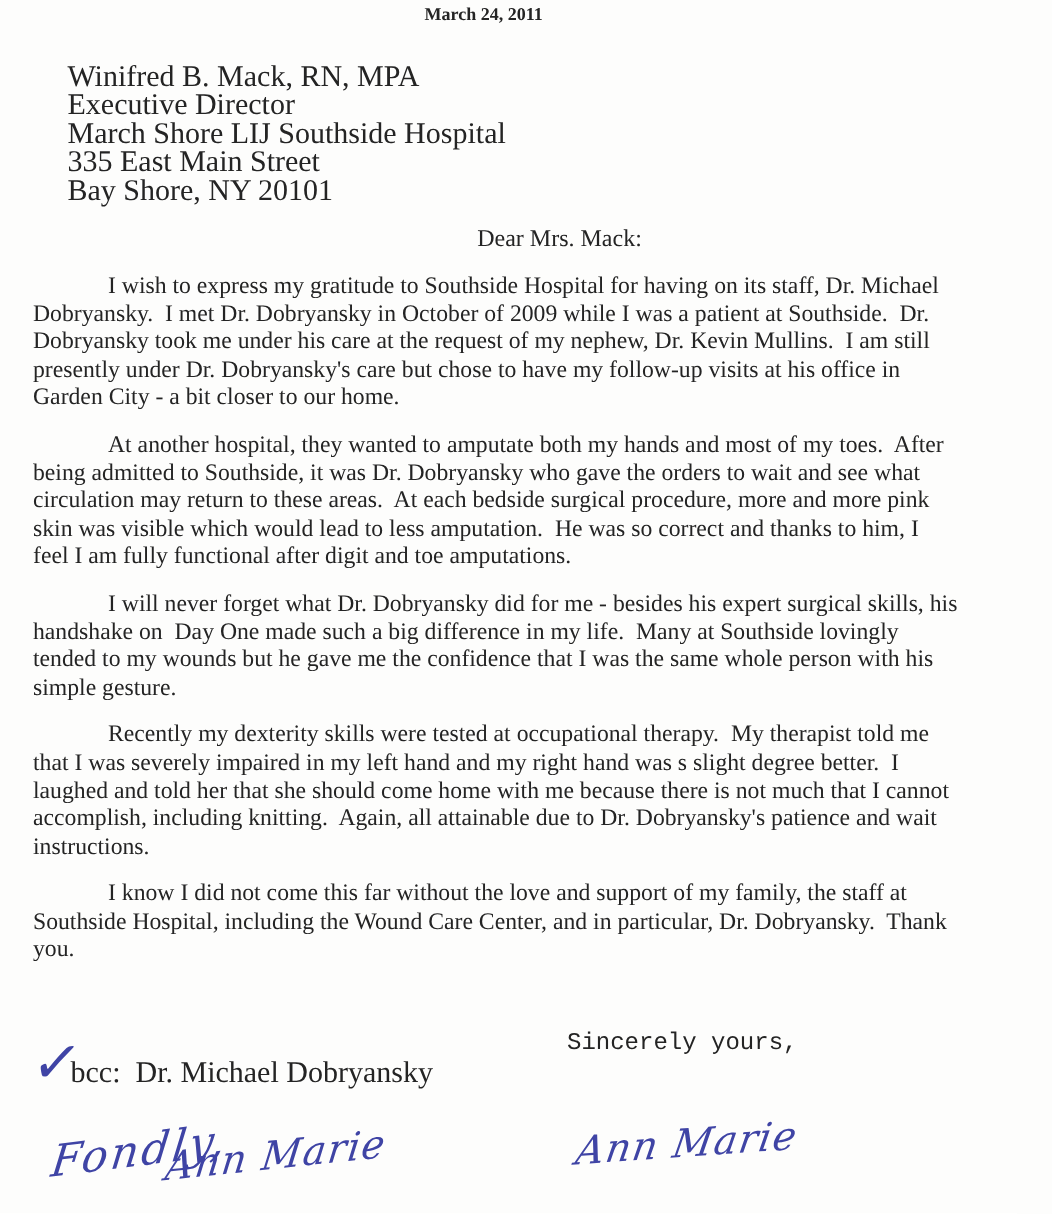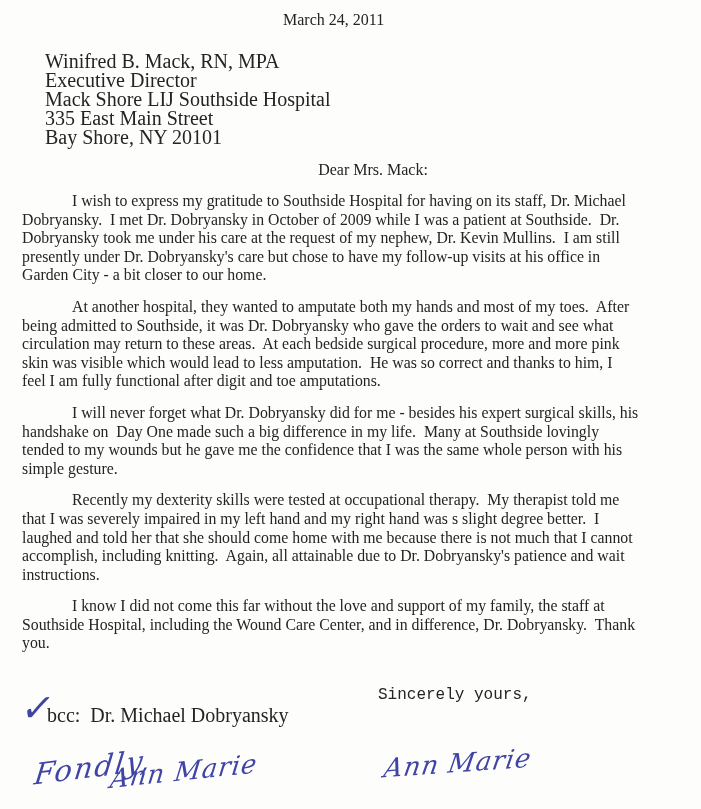--- a/index.html
+++ b/index.html
@@ -6,24 +6,25 @@
   .page {
     position: relative;
     width: 701px;
     height: 809px;
     background: #fdfdfc;
     font-family: "Liberation Serif", serif;
     color: #242424;
     overflow: hidden;
   }
   .date {
-    padding-top: 10px;
+    padding-top: 0;
     margin-left: 283px;
-    font-size: 16px;
+    font-size: 12px;
     line-height: 19px;
+    font-weight: bold;
   }
   .address {
     margin: 23px 0 0 45px;
     font-size: 20px;
     line-height: 19px;
   }
   .salutation {
     margin: 13px 0 0 45px;
     font-size: 16px;
     line-height: 19px;
@@ -94,33 +95,33 @@
 </head>
 <body>
 
 <div class="page">
 
   <div class="date">March 24, 2011</div>
 
   <div class="address">
     <div>Winifred B. Mack, RN, MPA</div>
     <div>Executive Director</div>
-    <div>Mack Shore LIJ Southside Hospital</div>
+    <div>March Shore LIJ Southside Hospital</div>
     <div>335 East Main Street</div>
     <div>Bay Shore, NY 20101</div>
   </div>
 
   <div class="salutation">Dear Mrs. Mack:</div>
 
   <div class="body-text">
     <p class="para">I wish to express my gratitude to Southside Hospital for having on its staff, Dr. Michael Dobryansky.  I met Dr. Dobryansky in October of 2009 while I was a patient at Southside.  Dr. Dobryansky took me under his care at the request of my nephew, Dr. Kevin Mullins.  I am still presently under Dr. Dobryansky's care but chose to have my follow-up visits at his office in Garden City - a bit closer to our home.</p>
     <p class="para">At another hospital, they wanted to amputate both my hands and most of my toes.  After being admitted to Southside, it was Dr. Dobryansky who gave the orders to wait and see what circulation may return to these areas.  At each bedside surgical procedure, more and more pink skin was visible which would lead to less amputation.  He was so correct and thanks to him, I feel I am fully functional after digit and toe amputations.</p>
     <p class="para"><span>I will never forget what Dr. Dobryansky did for me - besides his expert surgical skills, </span><strong>his handshake</strong><span> on  Day One made such a big difference in my life.  Many at Southside lovingly tended to my wounds but he gave me the confidence that I was the same whole person with his simple gesture.</span></p>
     <p class="para">Recently my dexterity skills were tested at occupational therapy.  My therapist told me that I was severely impaired in my left hand and my right hand was s slight degree better.  I laughed and told her that she should come home with me because there is not much that I cannot accomplish, including knitting.  Again, all attainable due to Dr. Dobryansky's patience and wait instructions.</p>
-    <p class="para">I know I did not come this far without the love and support of my family, the staff at Southside Hospital, including the Wound Care Center, and in difference, Dr. Dobryansky.  Thank you.</p>
+    <p class="para">I know I did not come this far without the love and support of my family, the staff at Southside Hospital, including the Wound Care Center, and in particular, Dr. Dobryansky.  Thank you.</p>
   </div>
 
   <div class="closing">Sincerely yours,</div>
 
   <span class="check ink" style="color: rgb(63, 68, 165);">✓</span>
   <div class="bcc-text">bcc:  Dr. Michael Dobryansky</div>
 
   <div class="hw hw-fondly ink" style="color: rgb(63, 68, 165);">Fondly,</div>
   <div class="hw hw-sig-left ink" style="color: rgb(63, 68, 165);">Ann Marie</div>
   <div class="hw hw-sig-right ink" style="color: rgb(63, 68, 165);">Ann Marie</div>

